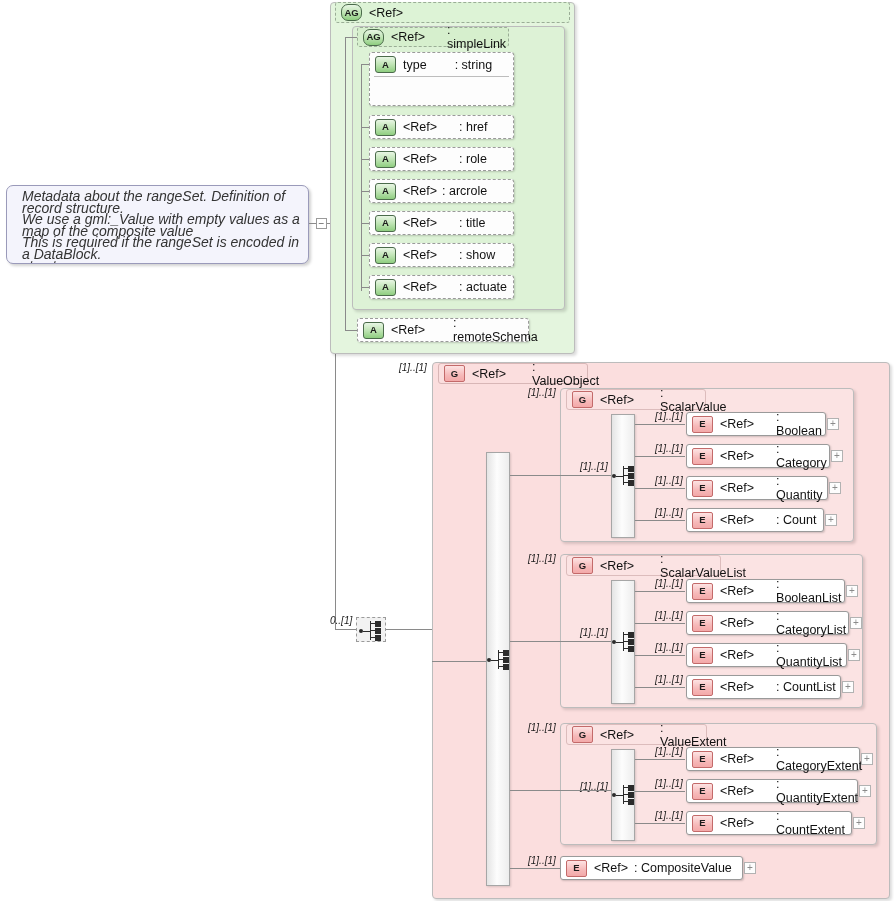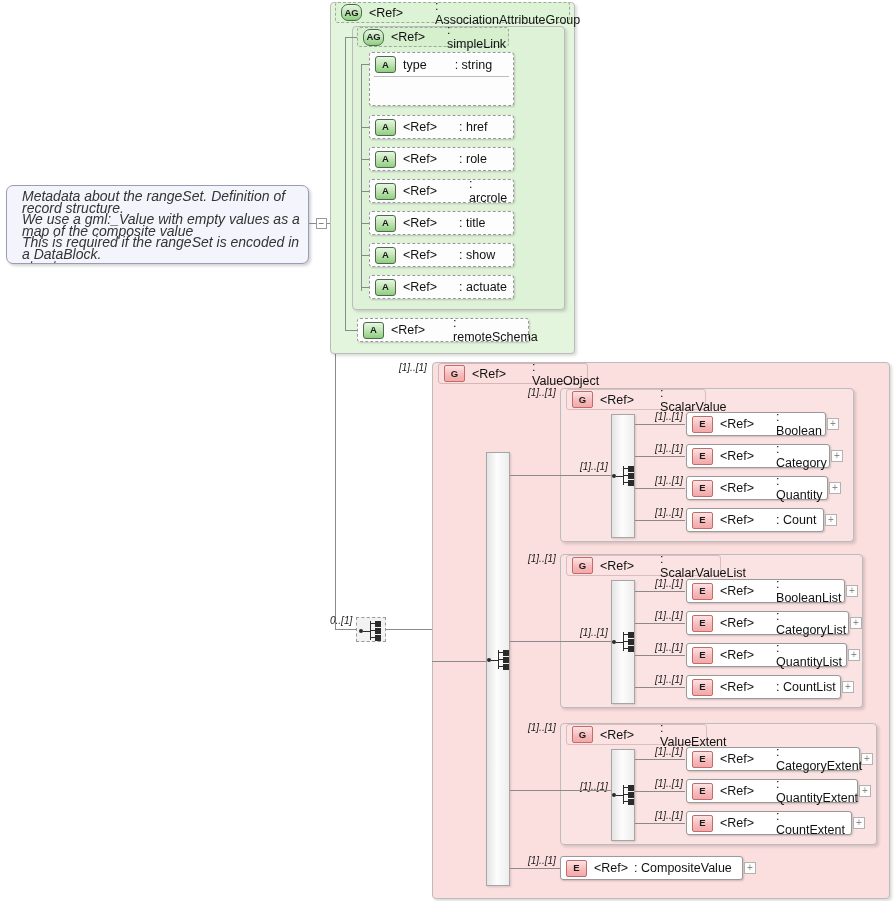--- a/index.html
+++ b/index.html
@@ -97,21 +97,20 @@
 
 <div class="ln lnv" style="left:335px;top:190px;height:440px;"></div>
 <div class="ln lnh" style="left:335px;top:190px;width:12px;"></div>
 <div class="ln lnh" style="left:335px;top:629px;width:24px;"></div>
 
 <div class="grp green" style="left:330px;top:2px;width:245px;height:352px;"></div>
 
 <div class="node dashed" style="left:335px;top:2px;width:235px;height:21px;background:#ddf3d6;border:1px dashed #9aad96;box-shadow:none;">
   <span class="badge ag">AG</span>
   <span class="ref">&lt;Ref&gt;</span>
-  <span class="nm" style="margin-left:32px">: AssociationAttributeGroup</span>
 </div>
 
 <div class="grp green2" style="left:352px;top:26px;width:213px;height:284px;"></div>
 
 <div class="node dashed" style="left:357px;top:27px;width:152px;height:20px;background:#d6efcd;border:1px dashed #9aad96;box-shadow:none;">
   <span class="badge ag">AG</span>
   <span class="ref">&lt;Ref&gt;</span>
   <span class="nm" style="margin-left:22px">: simpleLink</span>
 </div>
 
@@ -141,21 +140,21 @@
 
 <div class="node dashed" style="left:369px;top:147px;width:145px;height:24px;background:#fdfdfd;">
   <span class="badge a">A</span>
   <span class="ref">&lt;Ref&gt;</span>
   <span class="nm" style="margin-left:22px">: role</span>
 </div>
 
 <div class="node dashed" style="left:369px;top:179px;width:145px;height:24px;background:#fdfdfd;">
   <span class="badge a">A</span>
   <span class="ref">&lt;Ref&gt;</span>
-  <span class="nm" style="margin-left:32px">: arcrole</span>
+  <span class="nm" style="margin-left:5px">: arcrole</span>
 </div>
 
 <div class="node dashed" style="left:369px;top:211px;width:145px;height:24px;background:#fdfdfd;">
   <span class="badge a">A</span>
   <span class="ref">&lt;Ref&gt;</span>
   <span class="nm" style="margin-left:22px">: title</span>
 </div>
 
 <div class="node dashed" style="left:369px;top:243px;width:145px;height:24px;background:#fdfdfd;">
   <span class="badge a">A</span>

